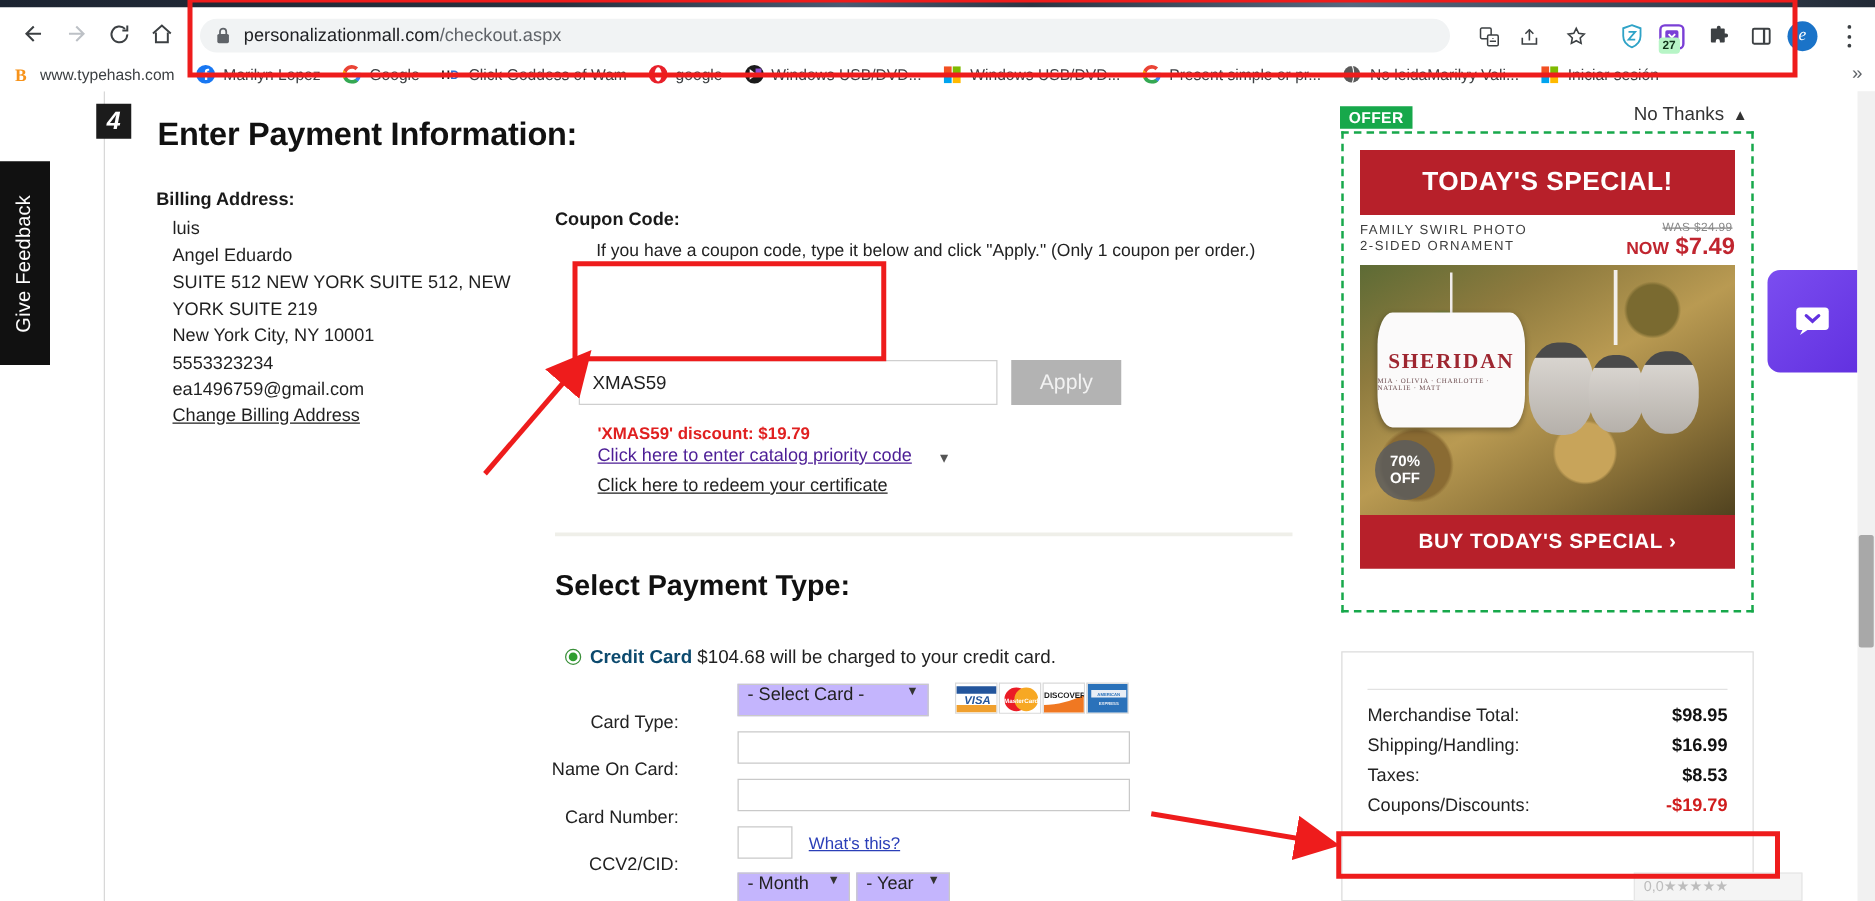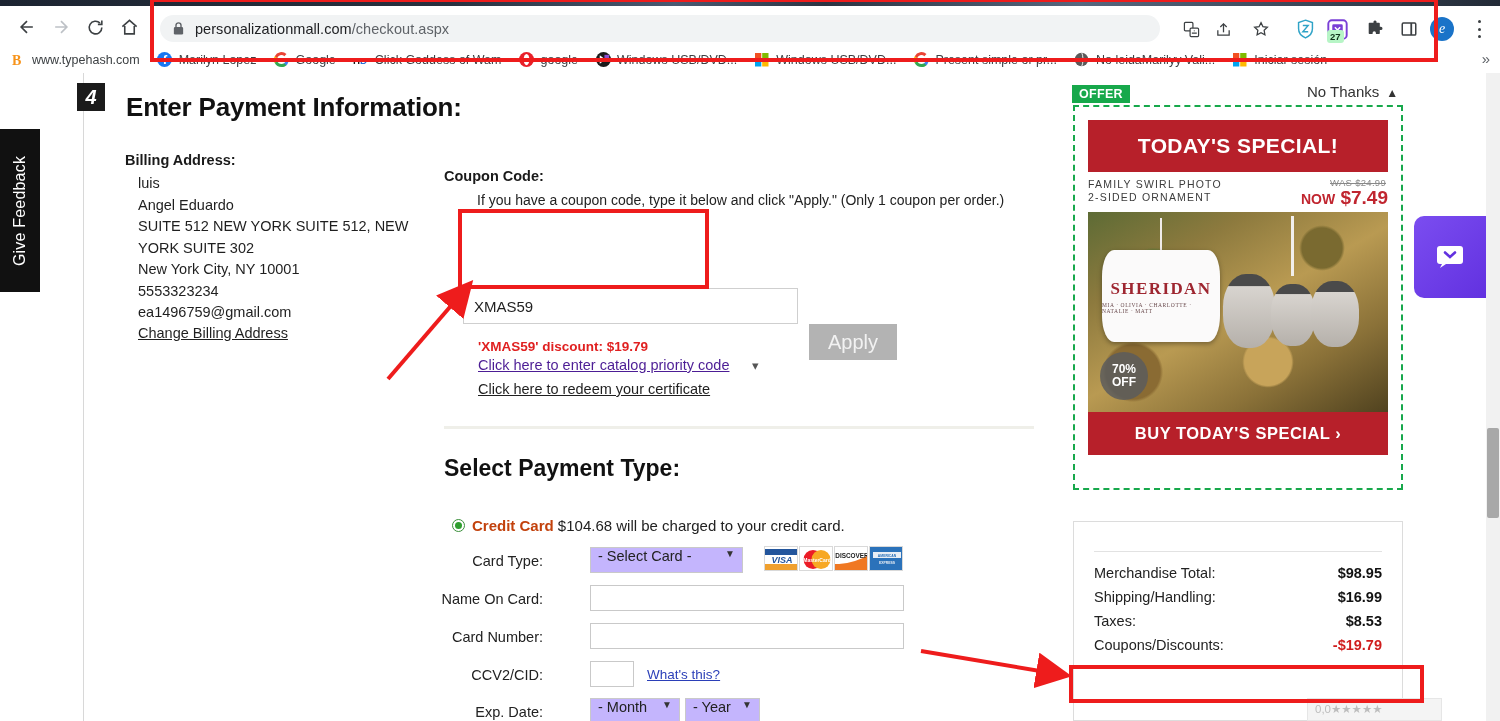--- a/index.html
+++ b/index.html
@@ -126,21 +126,21 @@
   .coupon { position: absolute; left: 444px; top: 168px; width: 600px; }
   .coupon h3 { font-size: 14.5px; font-weight: bold; color: #1a1a1a; }
   .coupon .hint { font-size: 14px; color: #222222; margin-top: 8px; padding-left: 33px; }
   .coupon-input {
     width: 335px; height: 36px; border: 1px solid #cfcfcf; background: #ffffff;
     font-size: 15px; color: #1f1f1f; padding: 0 10px; font-family: "Liberation Sans", sans-serif;
   }
   .apply-btn {
     position: absolute; left: 809px; top: 215px;
     width: 88px; height: 36px; background: #b3b3b3; border: none;
-    color: #f2f2f2; font-size: 20px; font-family: "Liberation Sans", sans-serif; margin-top: 36px;
+    color: #f2f2f2; font-size: 17px; font-family: "Liberation Sans", sans-serif;
   }
   .discount-note {
     position: absolute; left: 478px; top: 266px;
     font-size: 13.5px; font-weight: bold; color: #e02020;
   }
   .cat-link {
     position: absolute; left: 478px; top: 284px;
     font-size: 14.5px; color: #4c1d95; text-decoration: underline;
   }
   .cat-caret { position: absolute; left: 752px; top: 285px; color: #555; font-size: 13px; }
@@ -156,22 +156,22 @@
     position: absolute; width: 13px; height: 13px; border-radius: 50%;
     border: 1px solid #9a9a9a; background: #ffffff;
   }
   .radio.checked { border-color: #3a8f3a; }
   .radio.checked::after {
     content: ""; position: absolute; left: 2px; top: 2px;
     width: 7px; height: 7px; border-radius: 50%; background: #2f9e2f;
   }
   .cc-radio { left: 452px; top: 446px; }
   .cc-label { position: absolute; left: 472px; top: 444px; font-size: 15px; color: #222222; }
-  .cc-label b { font-weight: bold; color: #c2410c; text-align: center; }
-  .flabel { position: absolute; text-align: right; font-size: 14.5px; color: #222222; }
+  .cc-label b { font-weight: bold; color: #0c4a6e; text-align: center; }
+  .flabel { position: absolute; text-align: right; font-size: 14.5px; color: #222222; margin-top: 17px; }
   .finput {
     position: absolute; border: 1px solid #c9c9c9; background: #ffffff;
     font-size: 14px; padding: 0 6px; font-family: "Liberation Sans", sans-serif;
   }
   .fselect {
     position: absolute; border: 1px solid #c9c9c9; background: #c4b5fd;
     font-size: 14.5px; color: #222222; font-family: "Liberation Sans", sans-serif;
     display: flex; align-items: flex-start; justify-content: space-between; padding: 0 7px;
   }
   .fselect .car { font-size: 10px; color: #333; margin-left: 8px; }
@@ -484,21 +484,21 @@
     </div>
 
     <div class="step-badge">4</div>
     <div class="h1-title" style="top:19px;">Enter Payment Information:</div>
 
     <div class="billing" style="top:79px;">
       <h3>Billing Address:</h3>
       <div class="ln">luis</div>
       <div class="ln">Angel Eduardo</div>
       <div class="ln">SUITE 512 NEW YORK SUITE 512, NEW</div>
-      <div class="ln">YORK SUITE 302</div>
+      <div class="ln">YORK SUITE 219</div>
       <div class="ln">New York City, NY 10001</div>
       <div class="ln">5553323234</div>
       <div class="ln">ea1496759@gmail.com</div>
       <a href="#">Change Billing Address</a>
     </div>
 
     <div class="coupon" style="top:95px;">
       <h3>Coupon Code:</h3>
       <div class="hint">If you have a coupon code, type it below and click "Apply." (Only 1 coupon per order.)</div>
     </div>

